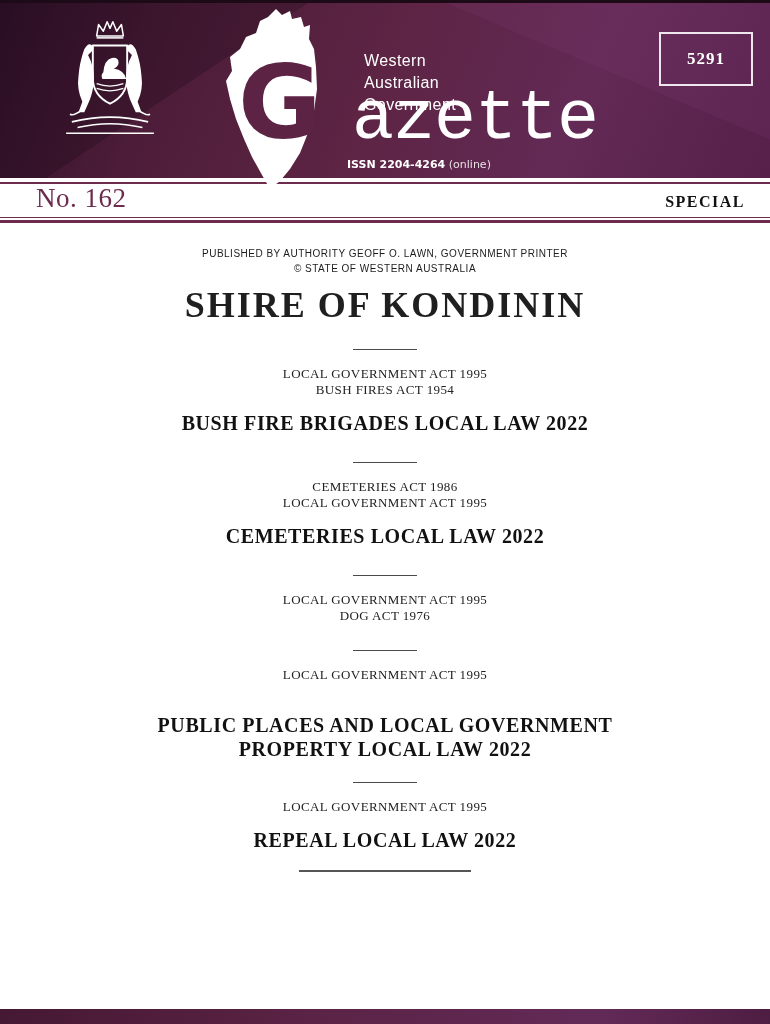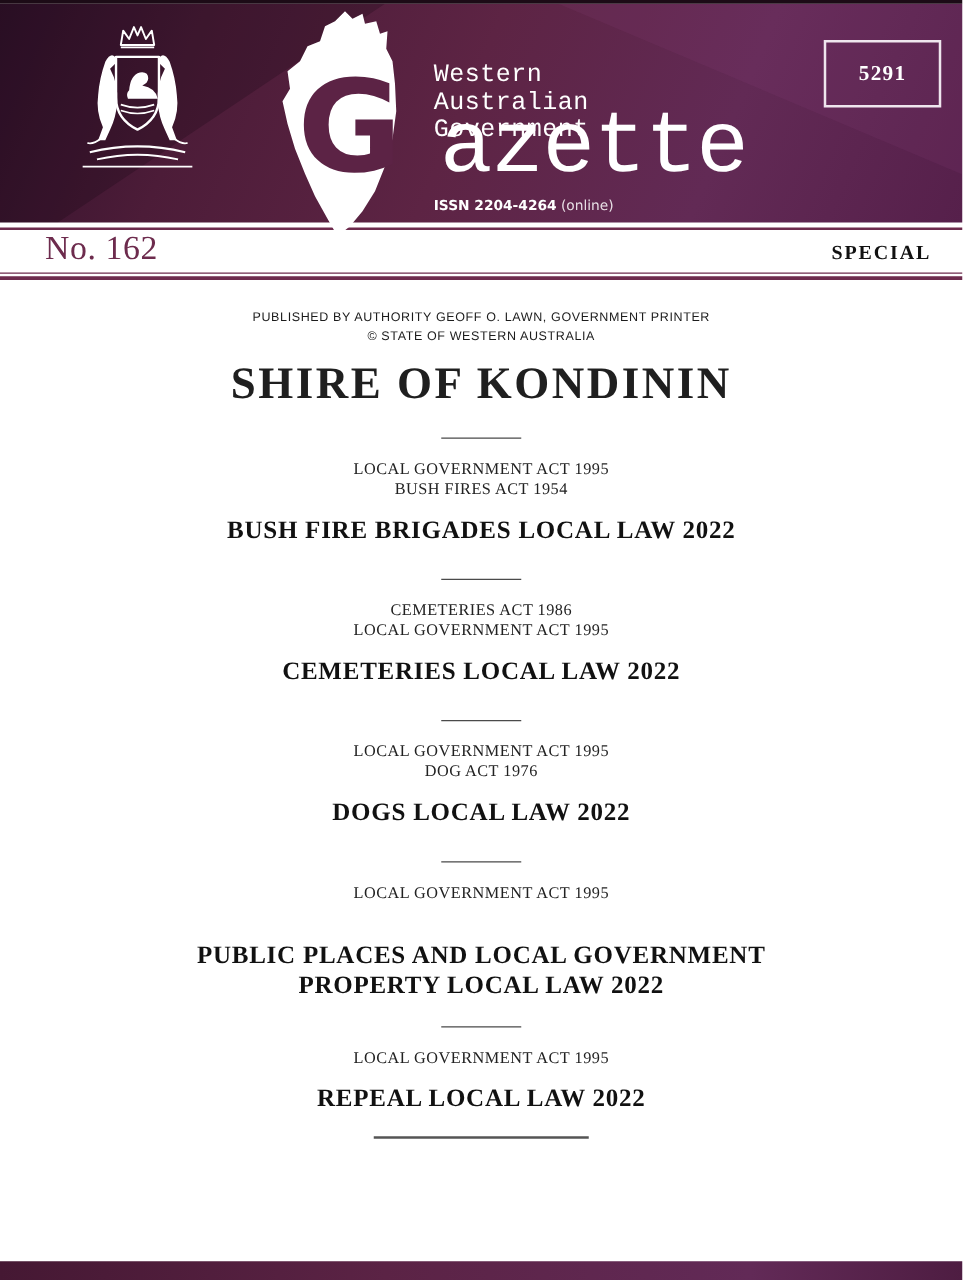--- a/index.html
+++ b/index.html
@@ -18,22 +18,22 @@
   .banner::after{content:"";position:absolute;inset:0;
     background:rgba(175,90,160,.08);clip-path:polygon(58% 0,100% 0,100% 78%);}
   .coat{position:absolute;left:52px;top:12px;width:116px;height:124px;z-index:4;}
   .wa-map{position:absolute;left:206px;top:2px;width:140px;height:186px;z-index:4;}
   .logo-g{
     position:absolute;left:238px;top:50px;z-index:5;
     font-family:"DejaVu Sans",sans-serif;font-weight:bold;font-size:102px;line-height:100px;
     color:#5c2345;
   }
   .org-lines{
-    position:absolute;left:347px;top:47px;z-index:5;
-    font-family:Liberation Mono, monospace;font-size:20px;line-height:22px;color:#ffffff;
+    position:absolute;left:364px;top:47px;z-index:5;
+    font-family:Liberation Sans, sans-serif;font-size:16px;line-height:22px;color:#ffffff;
     letter-spacing:.4px;
   }
   .logo-rest{
     position:absolute;left:352px;top:78px;z-index:5;
     font-family:Liberation Mono, monospace;font-size:70px;line-height:78px;color:#ffffff;
     letter-spacing:-1px;
   }
   .issn{
     position:absolute;left:347px;top:155px;z-index:5;
     font-family:"DejaVu Sans",sans-serif;font-size:11px;color:#ffffff;
@@ -171,21 +171,20 @@
     </div>
     <div class="law-title">CEMETERIES LOCAL LAW 2022</div>
   </section>
 
   <section>
     <div class="divider"></div>
     <div class="acts">
       <div>LOCAL GOVERNMENT ACT 1995</div>
       <div>DOG ACT 1976</div>
     </div>
-    <div class="law-title">DOGS LOCAL LAW 2022</div>
   </section>
 
   <section>
     <div class="divider"></div>
     <div class="acts">
       <div>LOCAL GOVERNMENT ACT 1995</div>
     </div>
     <div class="law-title mt-lg">PUBLIC PLACES AND LOCAL GOVERNMENT PROPERTY LOCAL LAW 2022</div>
   </section>
 

